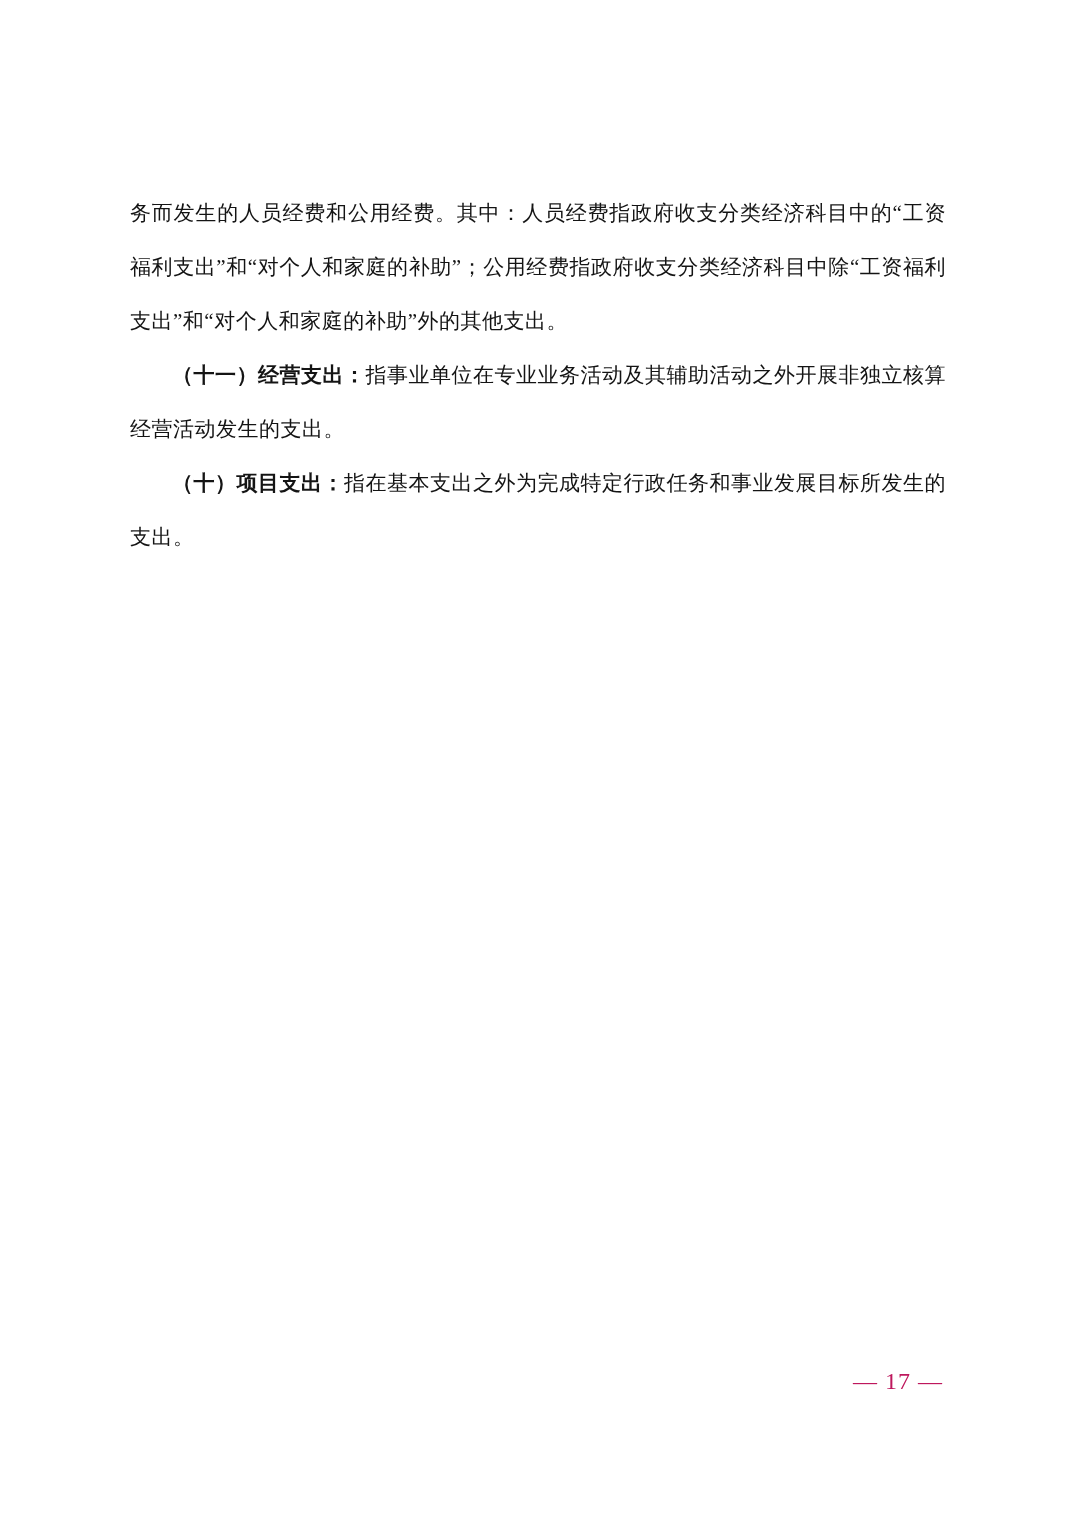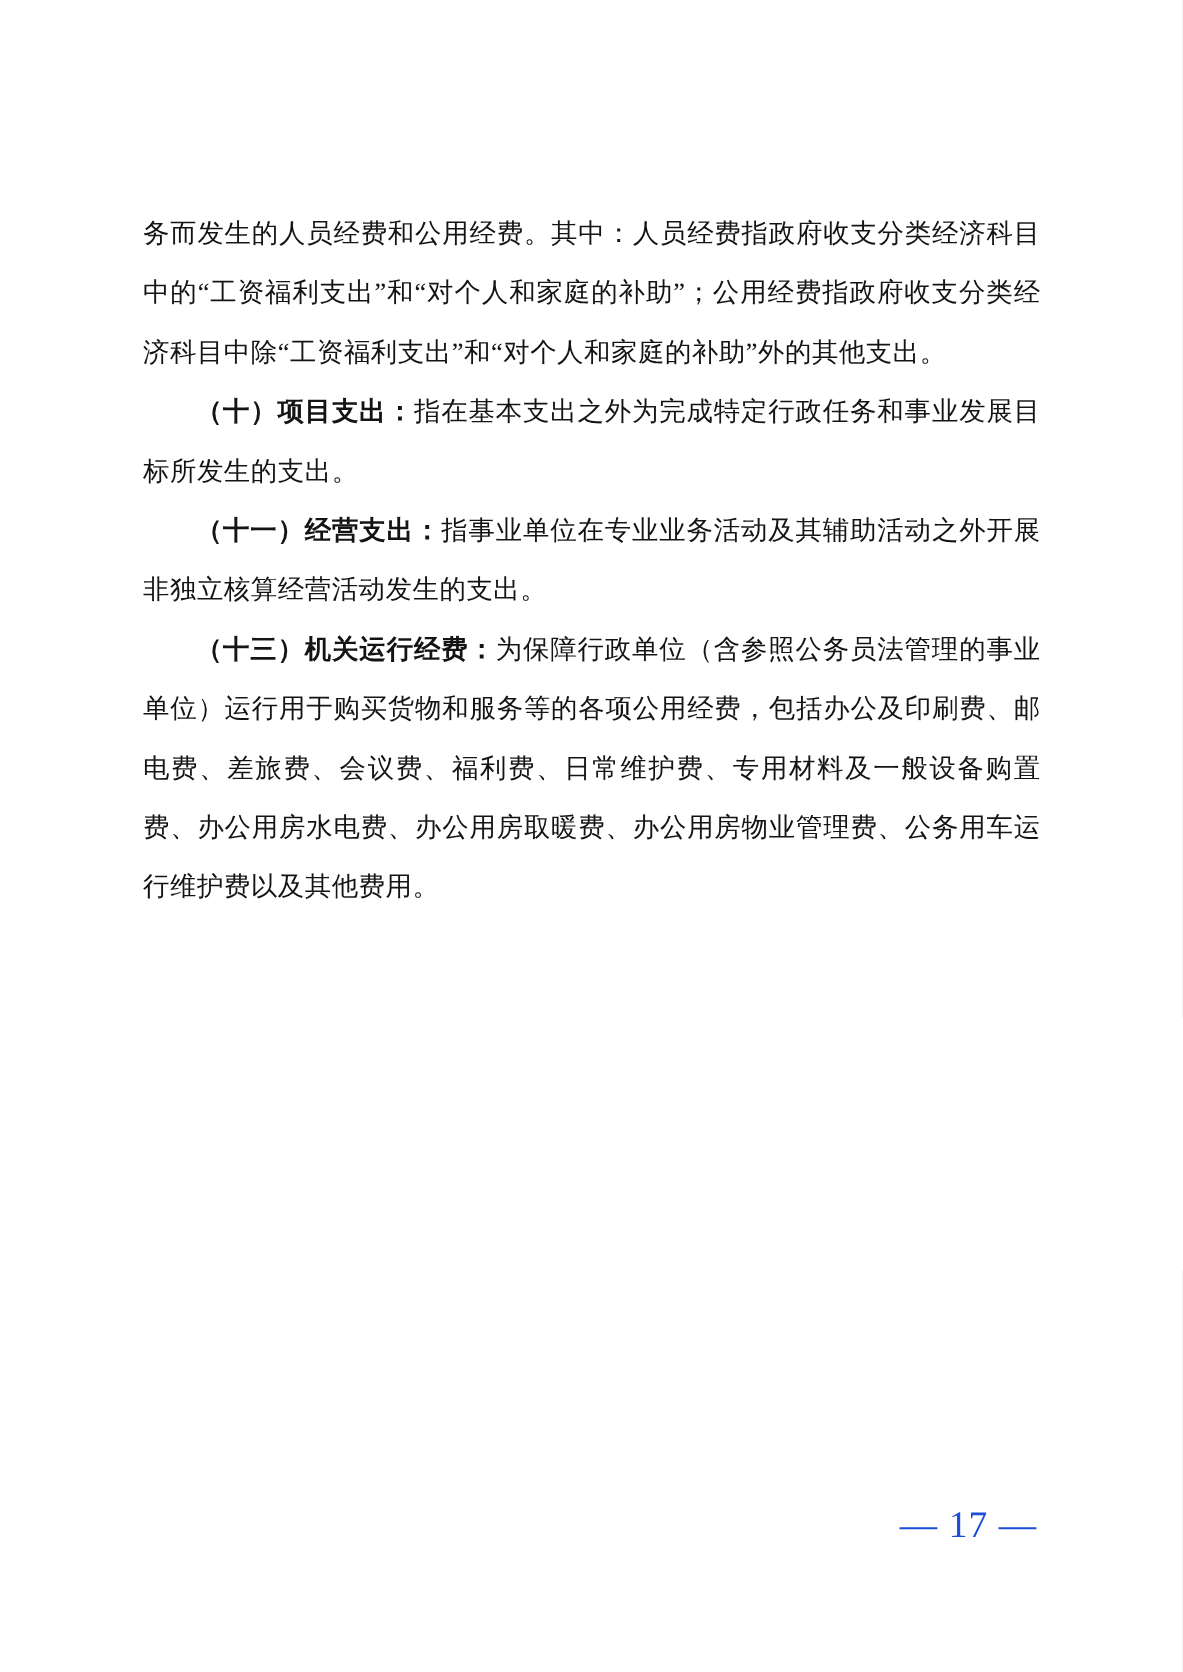--- a/index.html
+++ b/index.html
@@ -13,21 +13,21 @@
     margin: 0 auto;
     background: #ffffff;
     overflow: hidden;
   }
 
   .doc-content {
     position: absolute;
     left: 130px;
     top: 186px;
     width: 816px;
-    font-size: 24px;
+    font-size: 21px;
     line-height: 54px;
     color: #141414;
     letter-spacing: 0.5px;
   }
 
   p.para {
     text-align: justify;
     text-justify: inter-ideograph;
   }
 
@@ -36,29 +36,28 @@
   }
 
   .seg-bold {
     font-weight: bold;
   }
 
   .page-number {
     position: absolute;
     right: 132px;
     top: 1368px;
-    font-size: 34px;
-    color: #1d4ed8;
+    font-size: 24px;
+    color: #be185d;
     letter-spacing: 1px;
   }
 </style>
 </head>
 <body>
 
 <div class="page">
   <div class="doc-content" id="doc-body">
       <p class="para"><span class="seg-normal">务而发生的人员经费和公用经费。其中：人员经费指政府收支分类经济科目中的“工资福利支出”和“对个人和家庭的补助”；公用经费指政府收支分类经济科目中除“工资福利支出”和“对个人和家庭的补助”外的其他支出。</span></p>
+      <p class="para indent"><span class="seg-bold">（十一）经营支出：</span><span class="seg-normal">指事业单位在专业业务活动及其辅助活动之外开展非独立核算经营活动发生的支出。</span></p>
       <p class="para indent"><span class="seg-bold">（十）项目支出：</span><span class="seg-normal">指在基本支出之外为完成特定行政任务和事业发展目标所发生的支出。</span></p>
-      <p class="para indent"><span class="seg-bold">（十一）经营支出：</span><span class="seg-normal">指事业单位在专业业务活动及其辅助活动之外开展非独立核算经营活动发生的支出。</span></p>
-      <p class="para indent"><span class="seg-bold">（十三）机关运行经费：</span><span class="seg-normal">为保障行政单位（含参照公务员法管理的事业单位）运行用于购买货物和服务等的各项公用经费，包括办公及印刷费、邮电费、差旅费、会议费、福利费、日常维护费、专用材料及一般设备购置费、办公用房水电费、办公用房取暖费、办公用房物业管理费、公务用车运行维护费以及其他费用。</span></p>
     </div>
   <div class="page-number">— 17 —</div>
 </div>
 
 </body></html>

